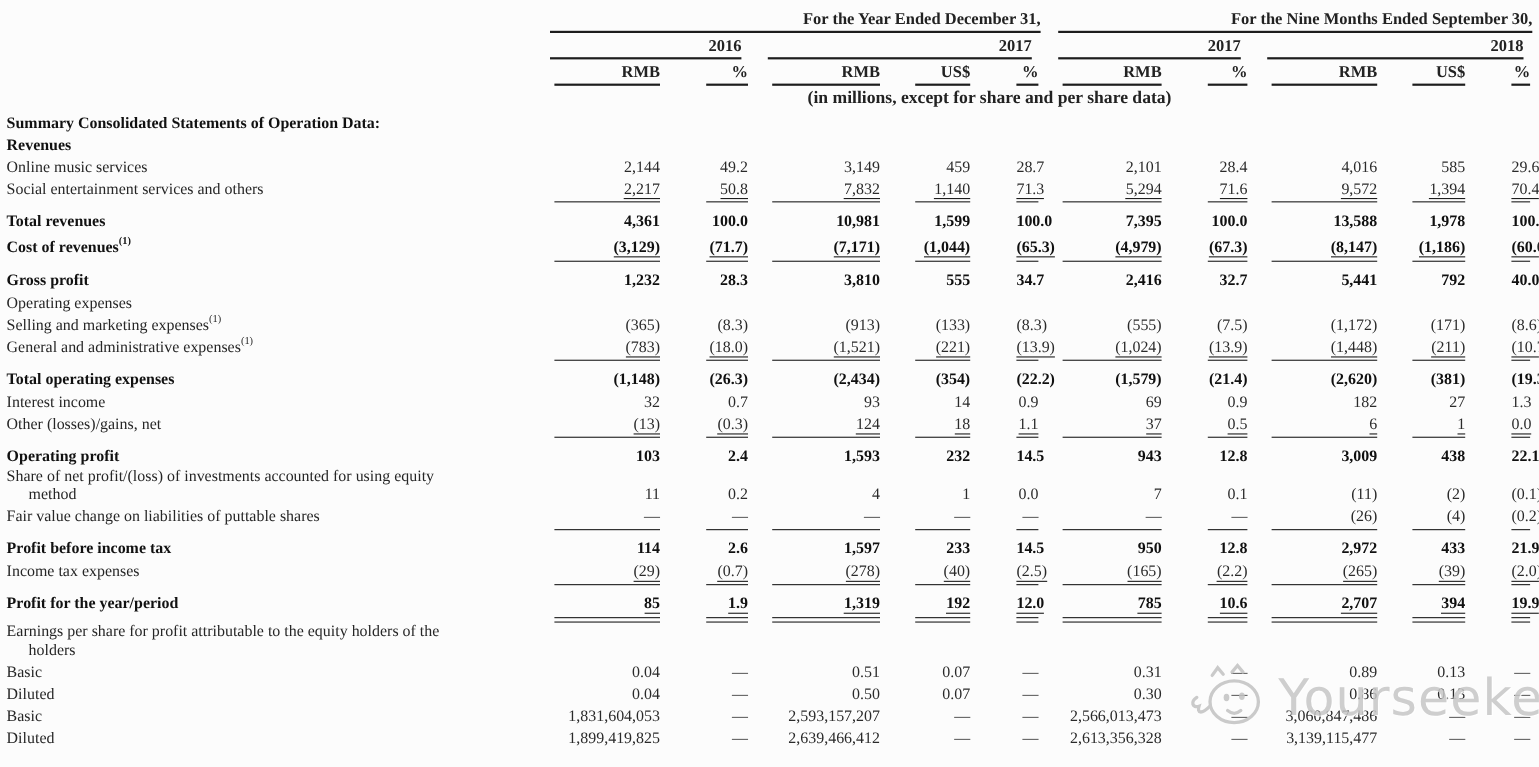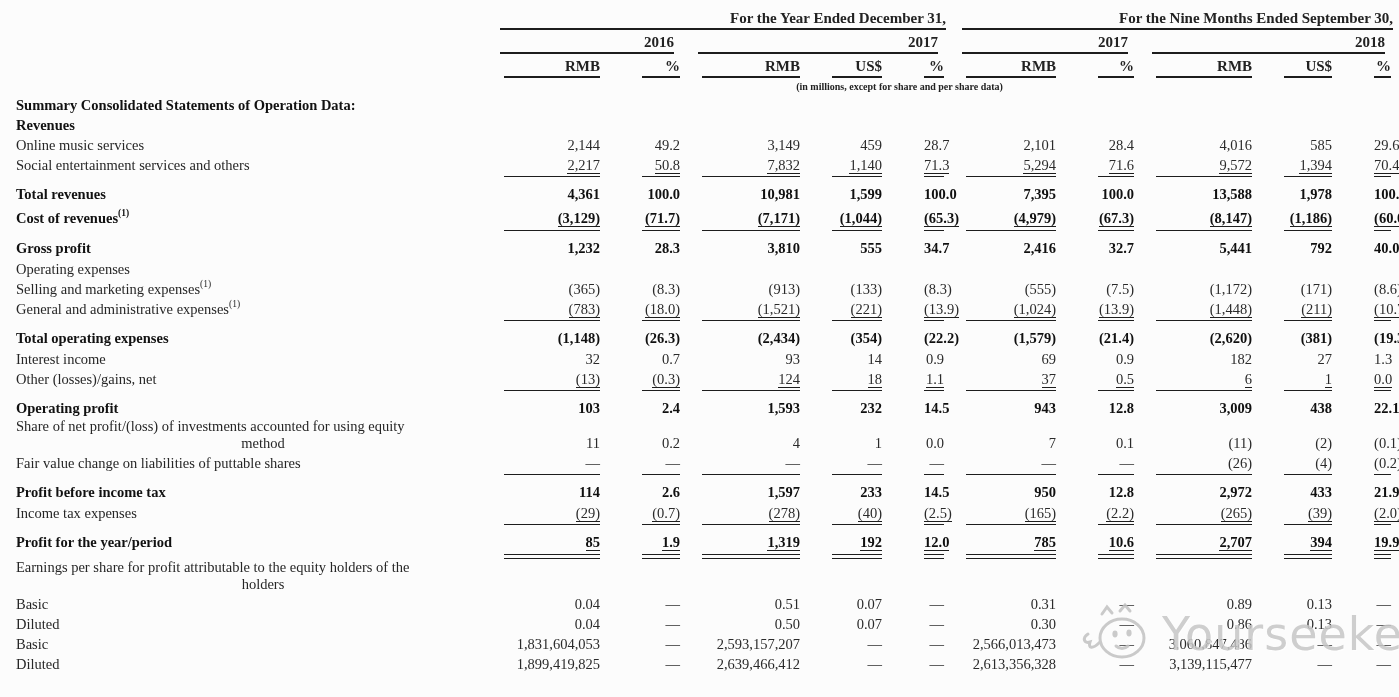--- a/index.html
+++ b/index.html
@@ -12,27 +12,27 @@
   th,td{padding:0;vertical-align:bottom;}
   thead th{font-weight:bold;font-size:15px;}
   .gline{border-bottom:2px solid #1d1d1d;padding-bottom:1px;text-align:right;white-space:nowrap;}
   .grp .gline{margin:0 6px 0 10px;}
   .yr  .gline{margin:0 14px 0 10px;}
   .ch{vertical-align:bottom;}
   .ch .gline{margin:0;}
   .c-r{padding-left:14px;padding-right:8px;}
   .c-u{padding-left:24px;padding-right:8px;}
   .c-p{padding-left:34px;padding-right:8px;}
-  .note{font-size:10px;font-weight:bold;text-align:center;padding:3px 90px 2px 0;white-space:nowrap;}
+  .note{font-size:16px;font-weight:bold;text-align:center;padding:3px 90px 2px 0;white-space:nowrap;}
   .row-grp{height:26px;} .row-yr{height:24px;margin-left:32px;} .row-ch{height:24px;}
   tbody td{height:20px;font-size:14.5px;}
-  .lbl{padding-left:16px;white-space:nowrap;font-size:14.5px;color:#262626;}
+  .lbl{padding-left:6px;white-space:nowrap;font-size:14.5px;color:#262626;}
   .lbl.b, td.b{font-weight:bold;color:#111;}
   .ind1{}
-  .wrap2{padding-left:20px;text-align:center;}
+  .wrap2{padding-left:20px;}
   sup{font-size:9.5px;position:relative;top:-1px;}
   .val{text-align:right;white-space:nowrap;color:#2a2a2a;}
   td.val.b{color:#101010;}
   .nu{border-bottom:1.6px solid #1d1d1d;padding-bottom:0px;}
   .totals td{padding-top:3px;padding-bottom:1px;}
   .rule-row td{height:6px;vertical-align:top;}
   .rl{margin-top:2px;}
   .rl.s{border-top:1.9px solid #1d1d1d;height:0;}
   .rl.d{border-top:1.9px solid #1d1d1d;border-bottom:1.9px solid #1d1d1d;height:3px;}
   .watermark{

